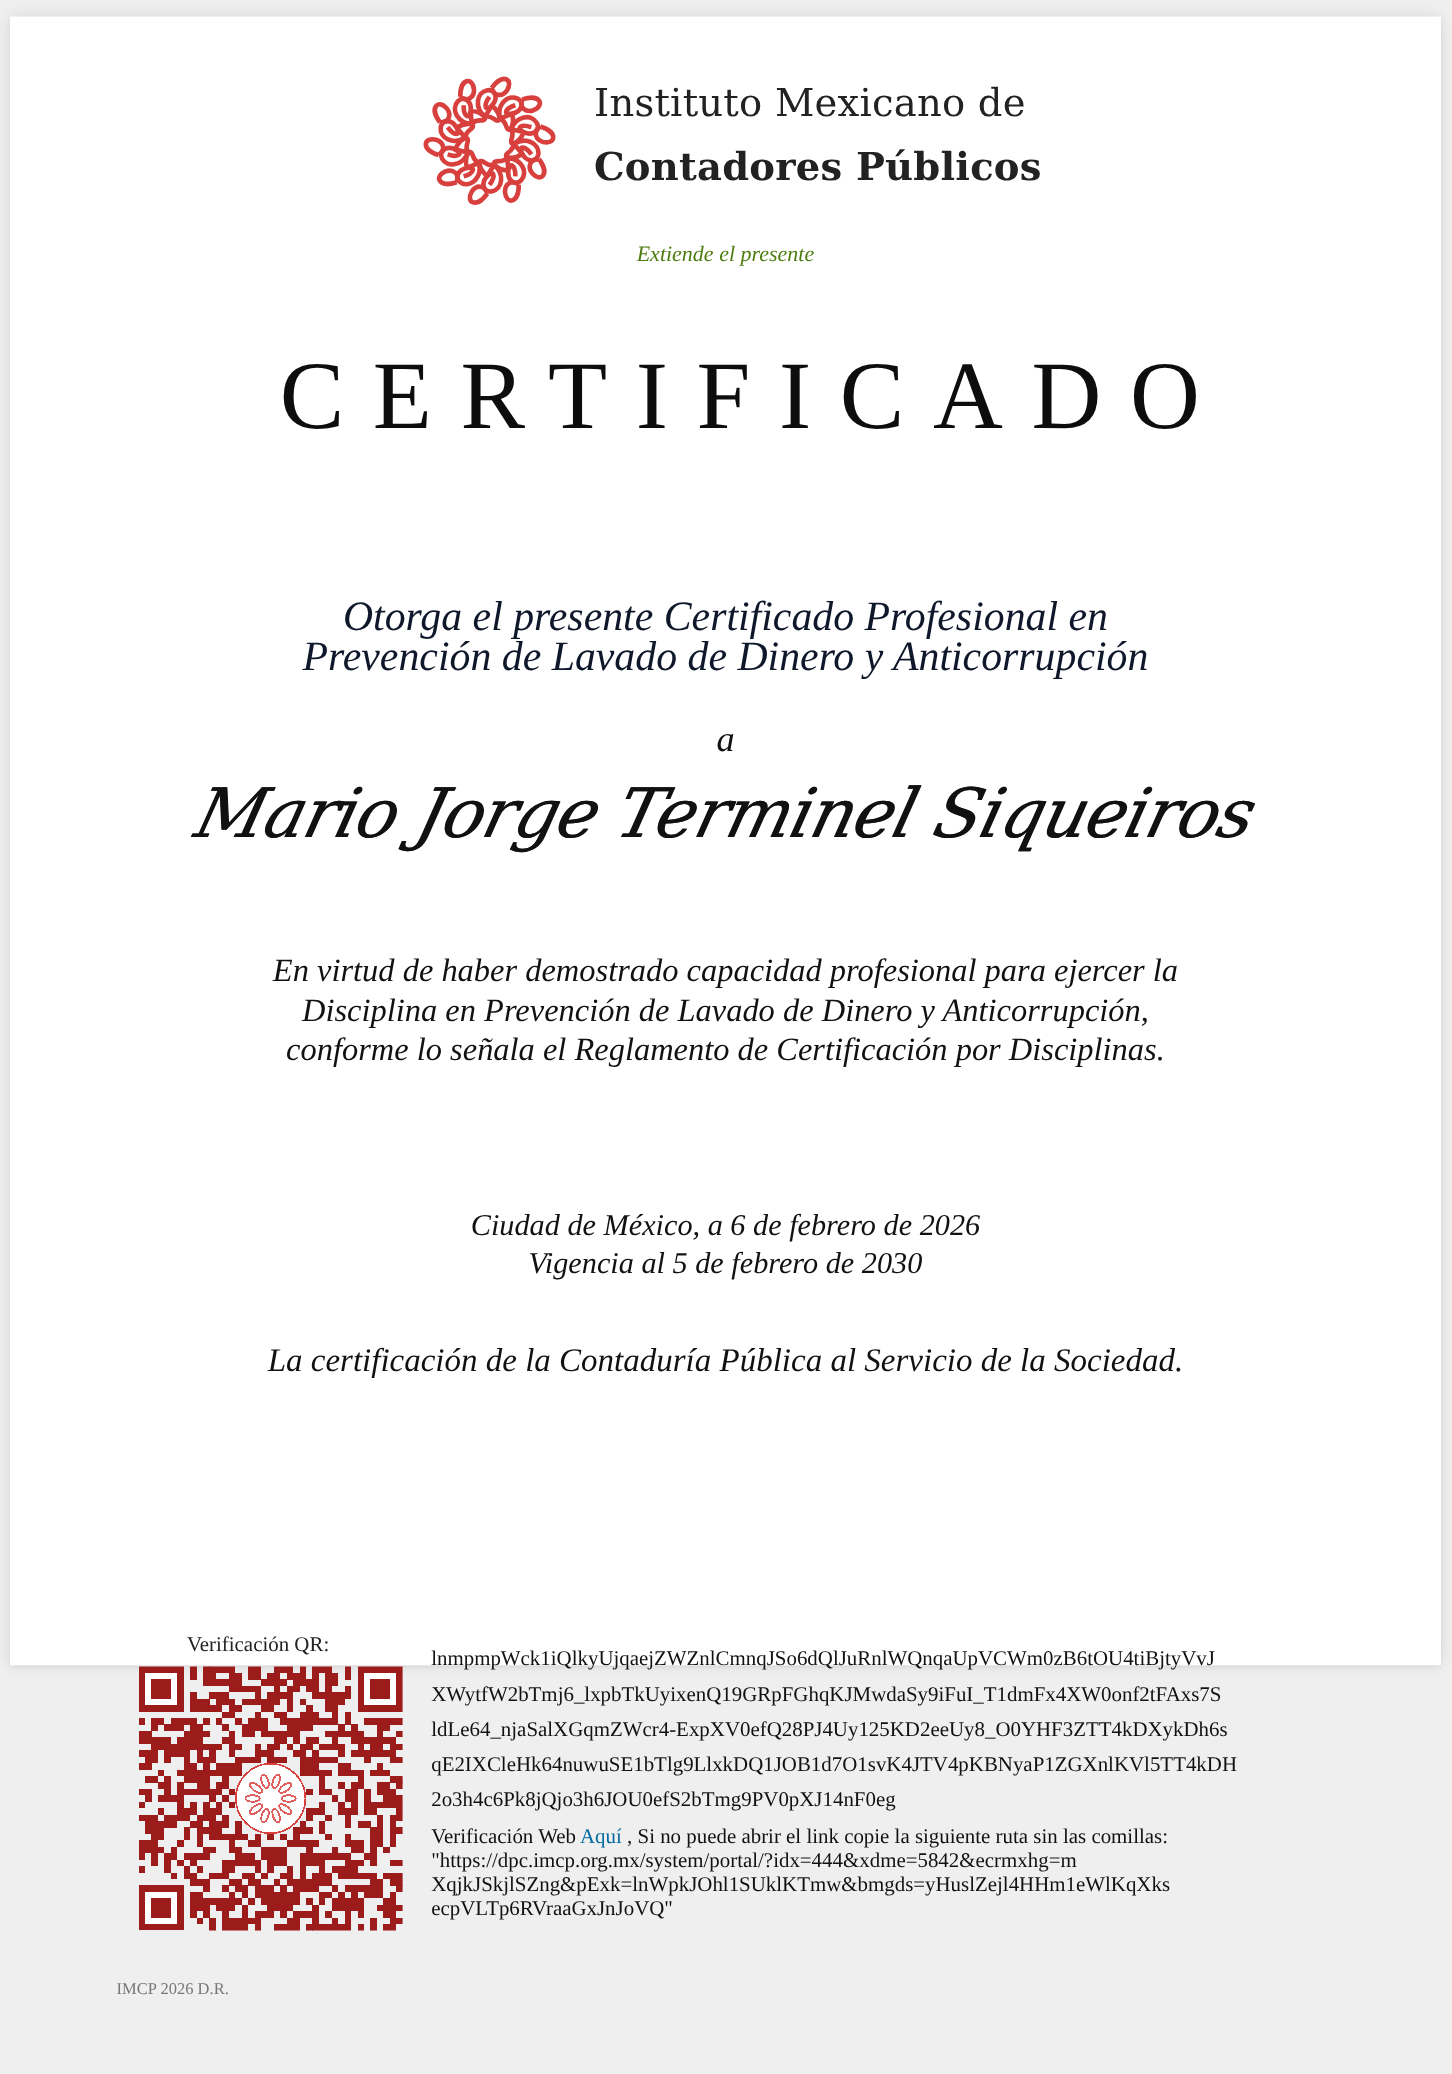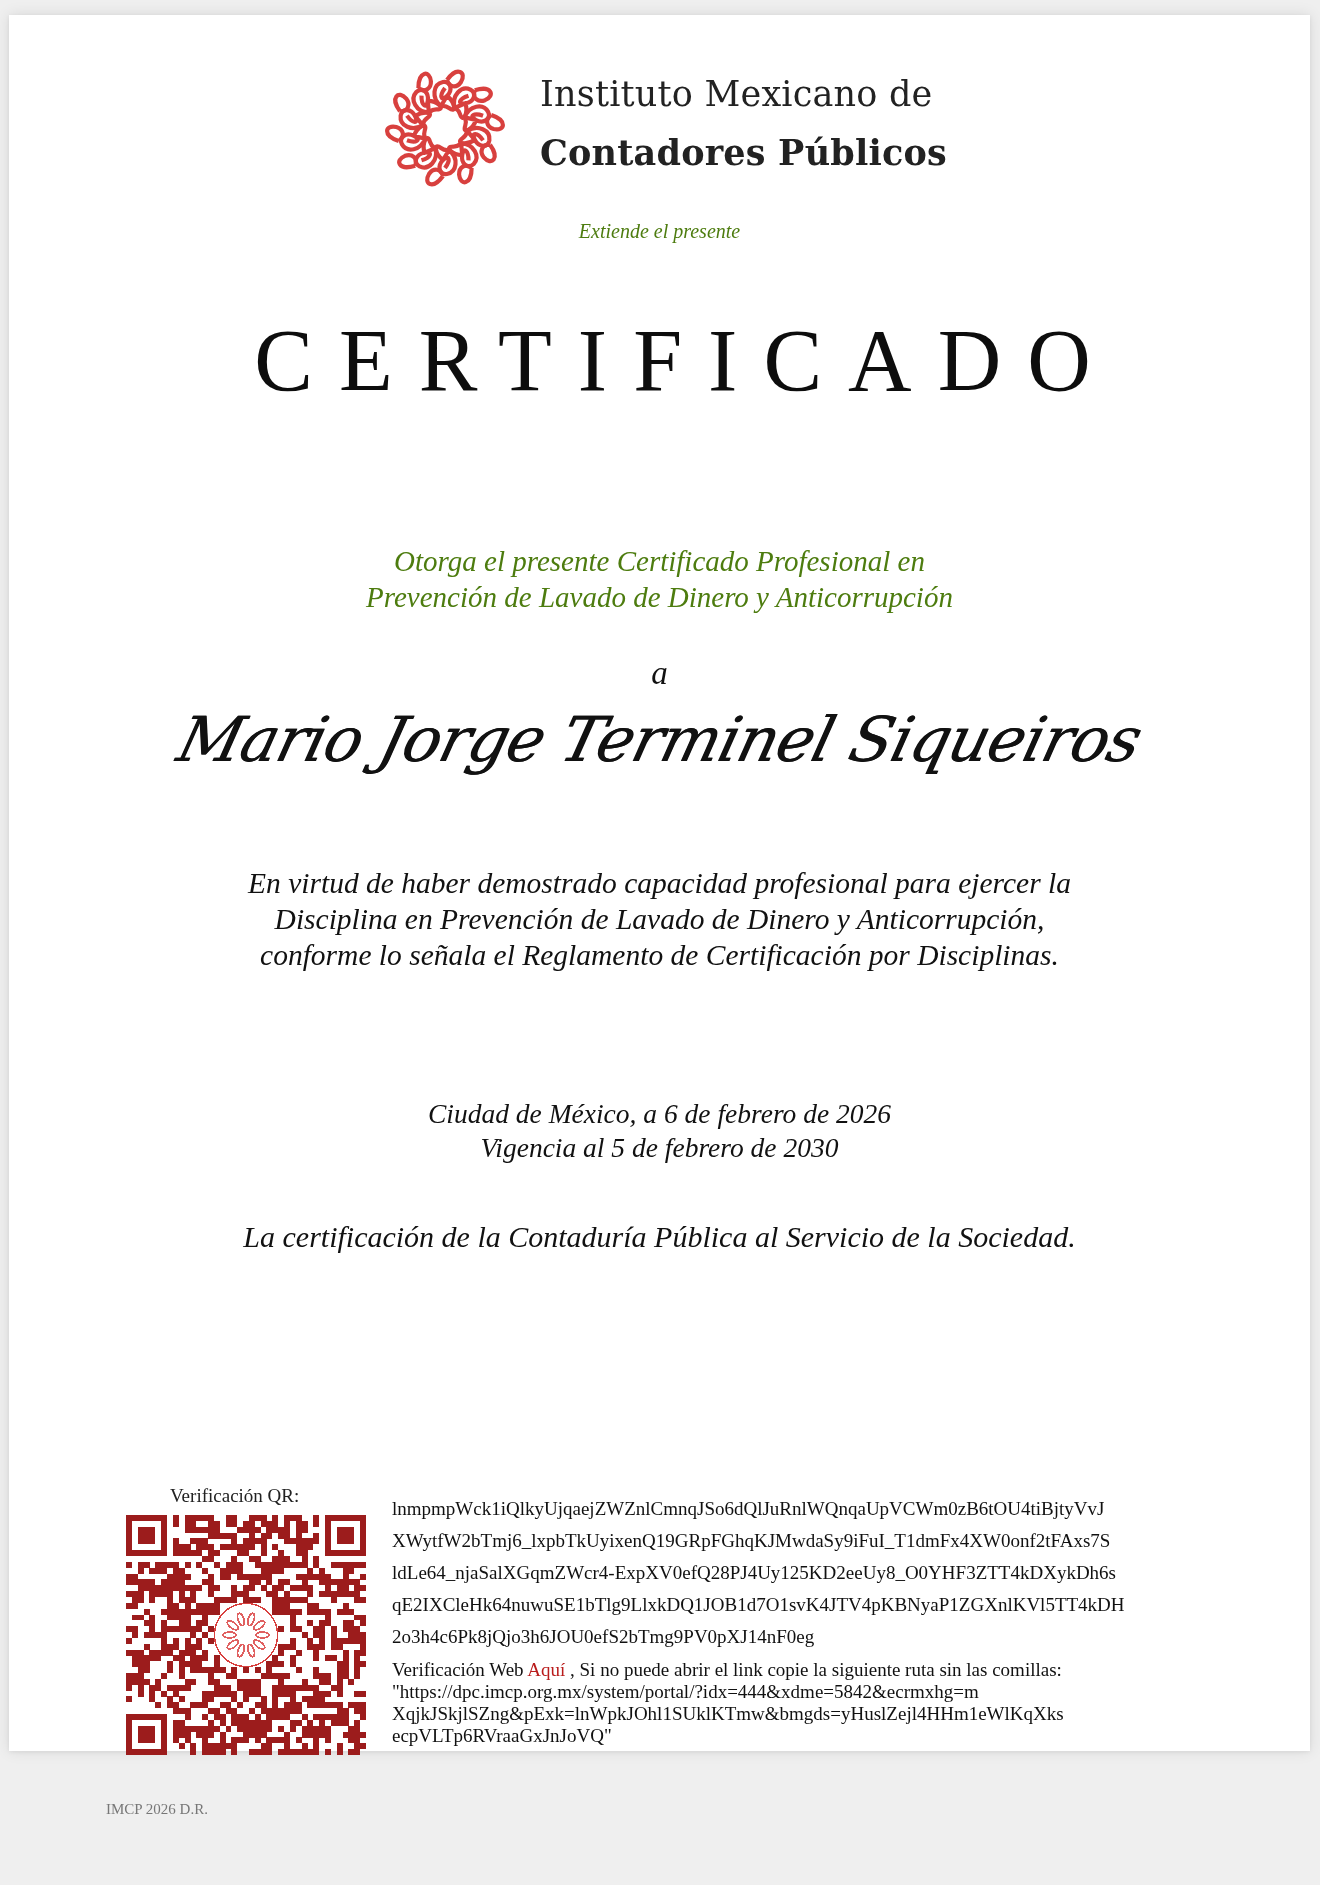--- a/index.html
+++ b/index.html
@@ -13,21 +13,21 @@
       position: relative;
       overflow: hidden;
       font-family: "Liberation Serif", "DejaVu Serif", serif;
       color: #111;
     }
     .page {
       position: absolute;
       left: 9px;
       top: 15px;
       width: 1301px;
-      height: 1736px;
+      height: 1499px;
       background: #ffffff;
       box-shadow: 0 0 14px rgba(0,0,0,0.10), 0 1px 4px rgba(0,0,0,0.06);
     }
 
     
     .logo {
       position: absolute;
       left: 366px;
       top: 43px;
       width: 140px;
@@ -74,23 +74,23 @@
       color: #0d0d0d;
       line-height: 1;
     }
     .number {
       top: 445px;
       font-size: 48px;
       color: #111;
     }
     .otorga {
       top: 528px;
-      font-size: 29px;
+      font-size: 38px;
       line-height: 36px;
-      color: #4d7c0f;
+      color: #0f172a;
     }
     .a-line {
       top: 640px;
       font-size: 33px;
       color: #111;
     }
     .name {
       top: 688px;
       font-size: 62px;
       font-family: "DejaVu Serif", "Liberation Serif", serif;
@@ -148,21 +148,21 @@
     }
     .chain-lines div {
       line-height: 32px;
       white-space: nowrap;
     }
     .webver {
       margin-top: 6px;
       line-height: 22px;
     }
     .webver a {
-      color: #b91c1c;
+      color: #0369a1;
     }
     .url-lines div {
       line-height: 22px;
       white-space: nowrap;
     }
     .footer {
       position: absolute;
       left: 97px;
       top: 1786px;
       font-size: 15px;

